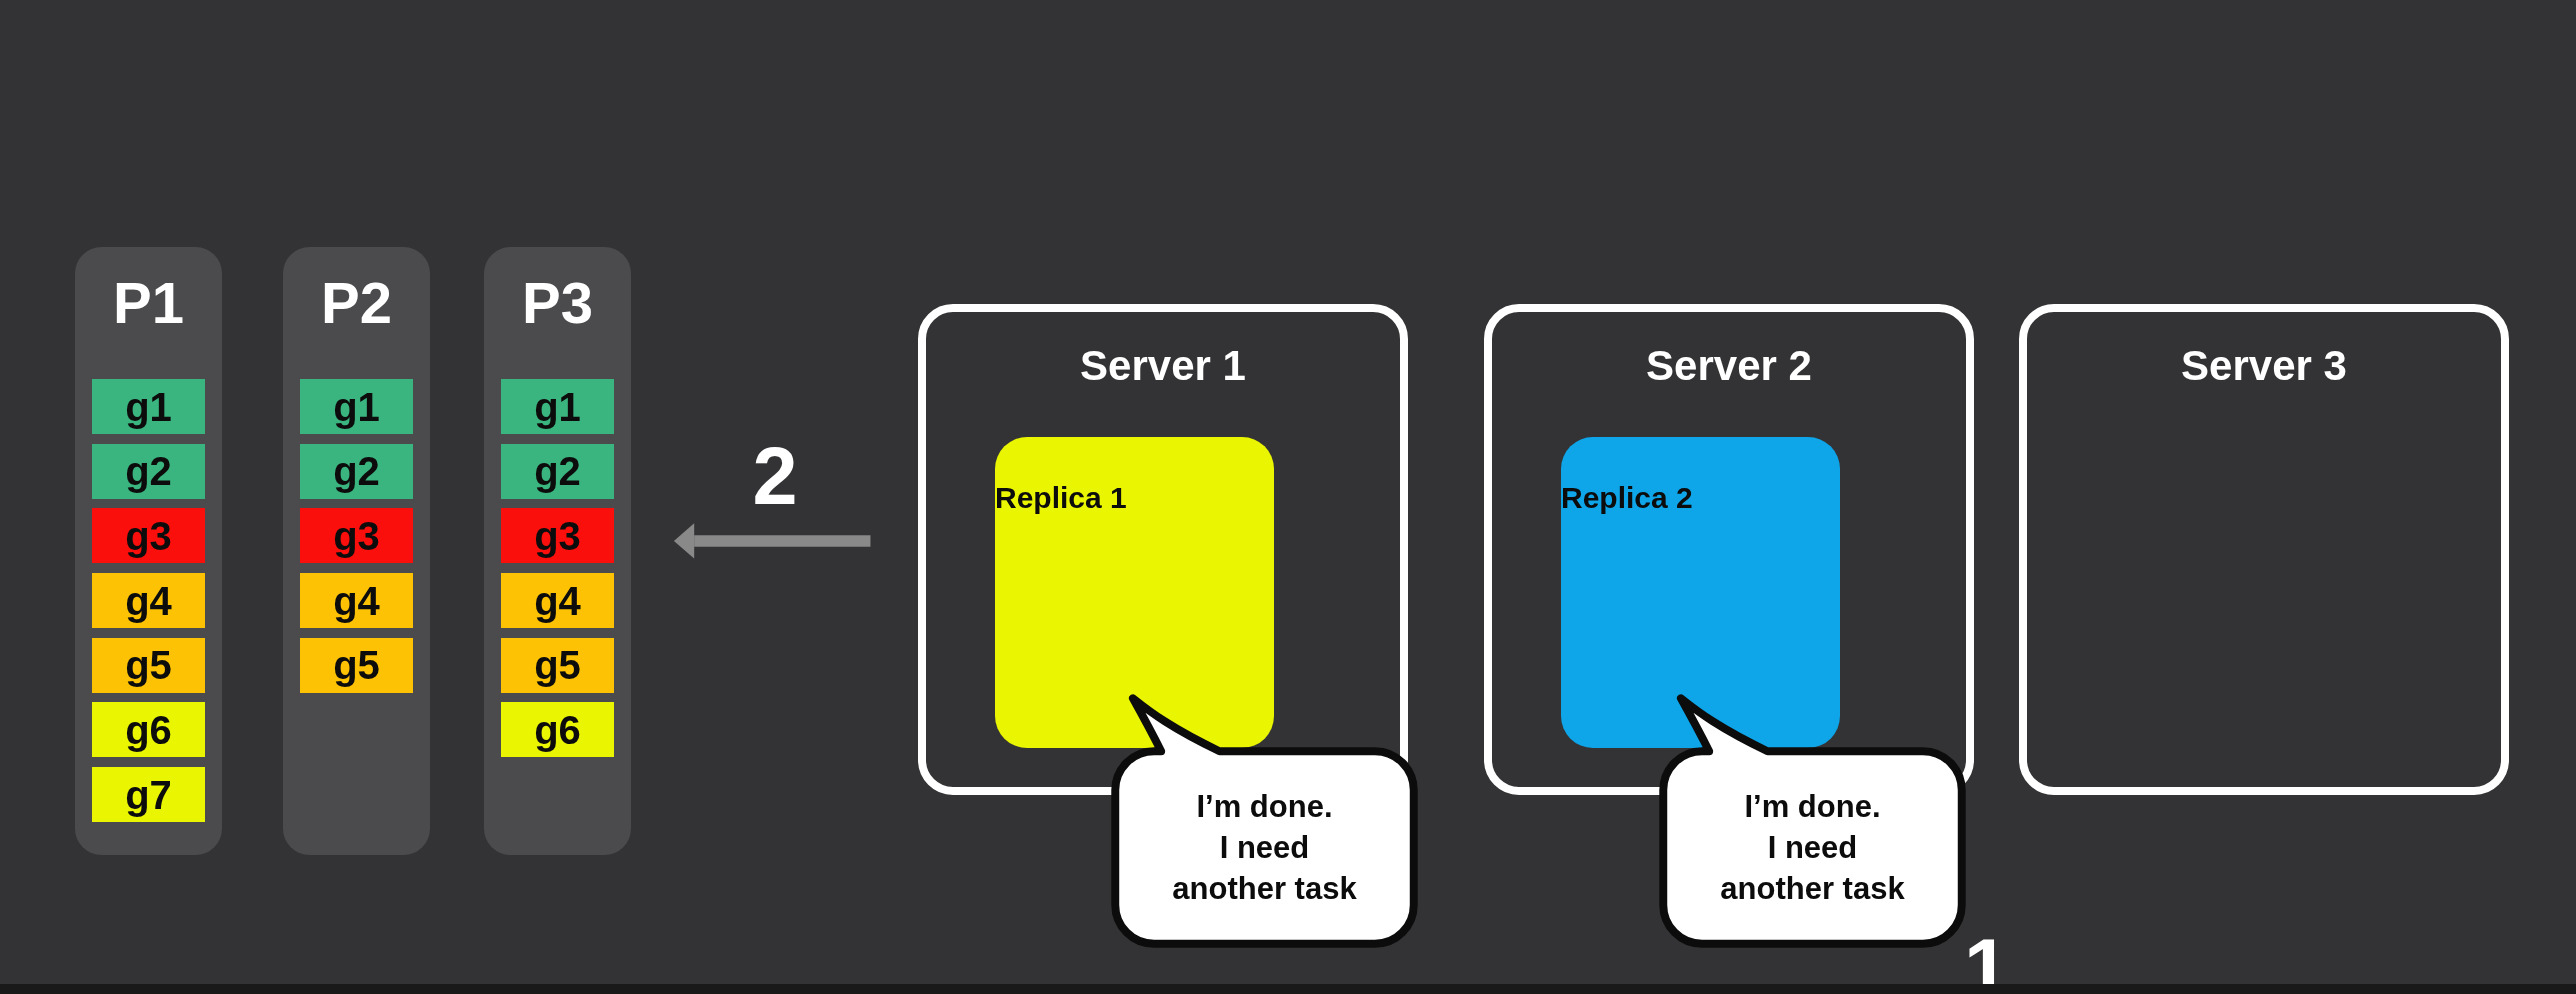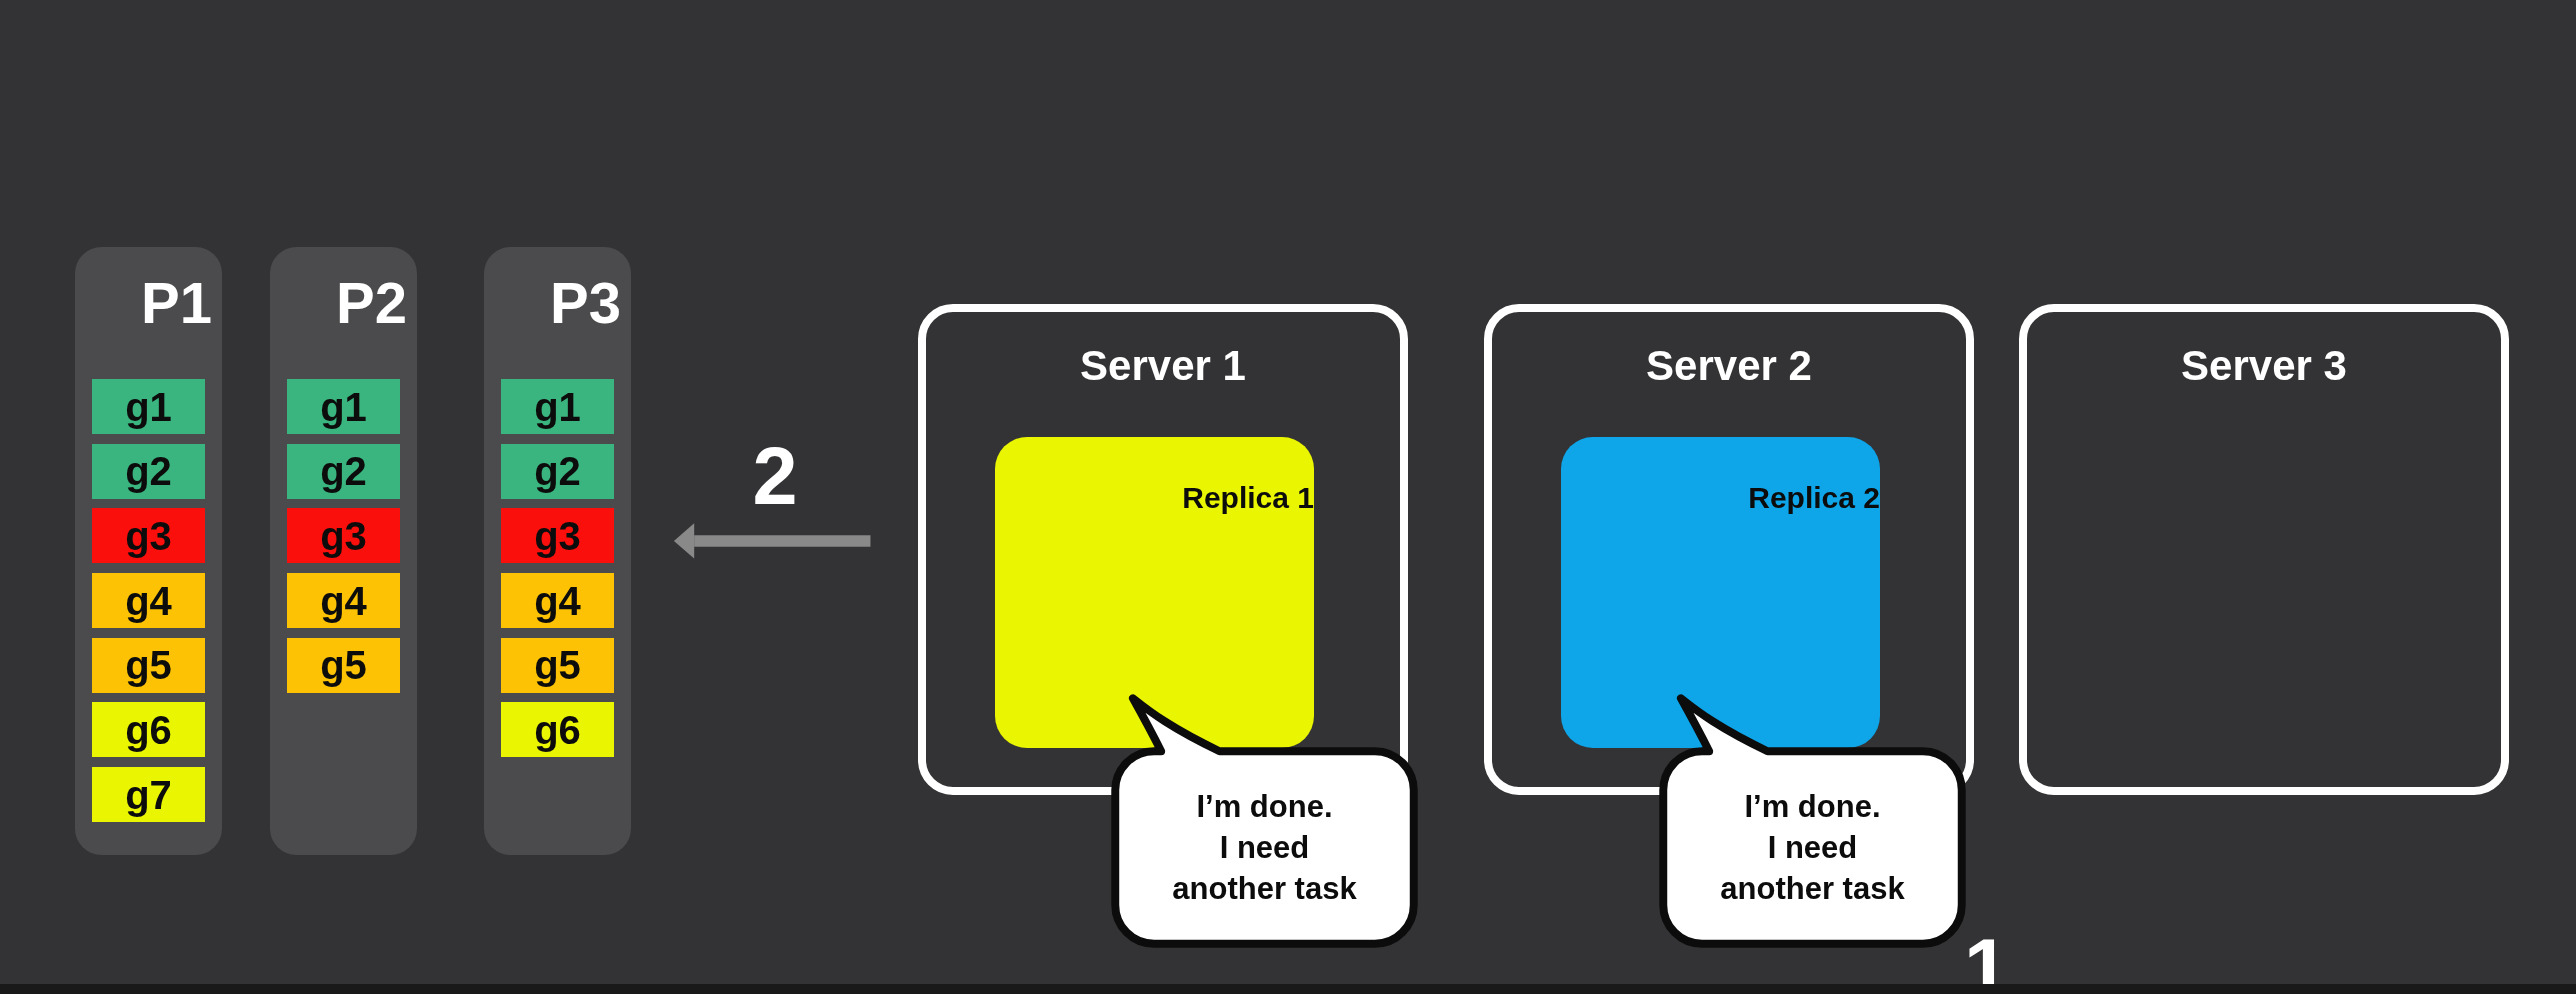--- a/index.html
+++ b/index.html
@@ -3,31 +3,31 @@
 <meta charset="utf-8">
 <style>
   html,body{margin:0;padding:0;background:#333335;}
   #stage{
     position:relative;width:2576px;height:994px;overflow:hidden;
     background:#333335;font-family:"Liberation Sans",sans-serif;
   }
   
   .partition{position:absolute;top:247px;width:147px;height:608px;background:#4b4b4d;border-radius:26.5px;}
   .ptitle{position:absolute;top:26.5px;left:0;width:100%;margin:0;text-align:center;
-          font-size:58px;font-weight:bold;color:#ffffff;line-height:1;padding-left:28px;}
+          font-size:58px;font-weight:bold;color:#ffffff;line-height:1;}
   .tasks{position:absolute;top:132px;left:17px;width:113px;}
   .task{height:55px;margin-bottom:9.7px;display:flex;align-items:center;justify-content:center;}
   .task-label{font-size:40px;font-weight:bold;color:#0c0c0c;line-height:1;}
   
   .server{position:absolute;top:304px;width:490px;height:491px;box-sizing:border-box;
           border:8px solid #ffffff;border-radius:35px;}
   .stitle{position:absolute;top:33px;left:0;width:100%;margin:0;text-align:center;
           font-size:42px;font-weight:bold;color:#ffffff;line-height:1;}
   .replica{position:absolute;top:125px;left:69px;width:279px;height:311px;border-radius:32px;
-           display:flex;justify-content:flex-end;padding-left:40px;}
+           display:flex;justify-content:flex-start;}
   .replica-label{margin-top:46px;font-size:30px;font-weight:bold;color:#0c0c0c;line-height:1;}
   
   .bubble-svg{position:absolute;width:325px;height:272px;}
   .bubble-path{fill:#ffffff;stroke:#0c0c0c;stroke-width:9;stroke-linejoin:round;}
   .bubble-text{position:absolute;width:299px;height:193px;display:flex;flex-direction:column;
                justify-content:center;text-align:center;
                font-size:31px;font-weight:bold;color:#0c0c0c;line-height:41px;}
   
   .step-num{position:absolute;color:#ffffff;font-weight:bold;font-size:81px;line-height:1;text-align:center;}
   #step2-label{left:731px;top:436px;width:88px;}
@@ -61,21 +61,21 @@
         </div>
       <div class="task" style="background-color: rgb(234, 246, 1);">
           <span class="task-label">g6</span>
         </div>
       <div class="task" style="background-color: rgb(234, 246, 1); text-align: right;">
           <span class="task-label">g7</span>
         </div>
     </div>
   </section>
 
-  <section class="partition" style="left:270px">
+  <section class="partition" style="left:283px">
     <h2 class="ptitle">P2</h2>
     <div class="tasks">
       <div class="task" style="background-color: rgb(58, 181, 127);">
           <span class="task-label">g1</span>
         </div>
       <div class="task" style="background-color: rgb(58, 181, 127);">
           <span class="task-label">g2</span>
         </div>
       <div class="task" style="background-color: rgb(251, 15, 12);">
           <span class="task-label">g3</span>

